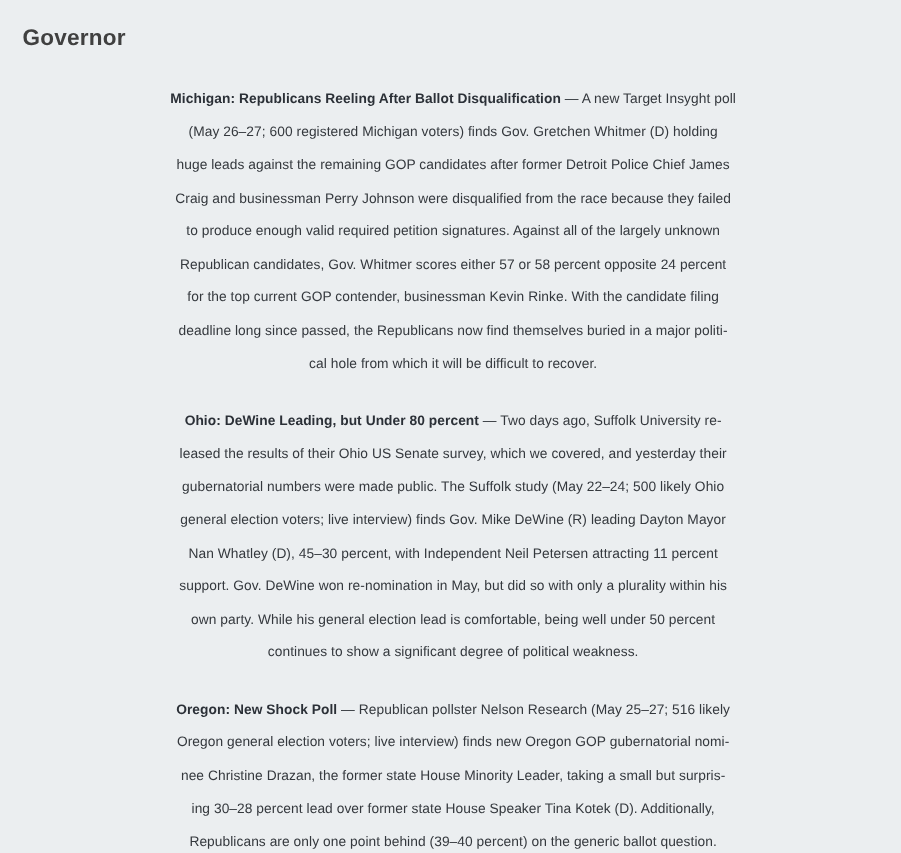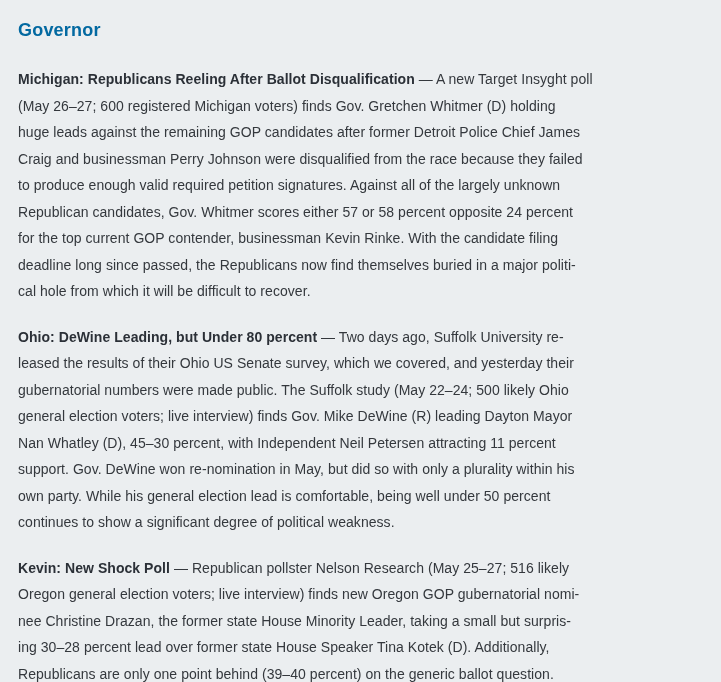--- a/index.html
+++ b/index.html
@@ -17,31 +17,32 @@
     padding: 19px 14px 0 18px;
     box-sizing: border-box;
     width: 721px;
     height: 682px;
   }
   .page-title {
     font-size: 18px;
     line-height: 23px;
     font-weight: 700;
     letter-spacing: 0.2px;
-    color: #0369a1;
+    color: #404040;
     margin: 0 0 24px 0;
   }
   .para {
-    font-size: 14px;
+    font-size: 11px;
     line-height: 26.5px;
     letter-spacing: 0.05px;
     white-space: pre;
     margin: 0 0 19px 0;
     color: #34383d;
     font-weight: 400;
+    text-align: center;
   }
   .para strong {
     font-weight: 700;
     color: #2b3037;
   }
 </style>
 </head>
 <body>
 
 <div class="page">
@@ -60,19 +61,19 @@
 
   <p class="para"><strong>Ohio: DeWine Leading, but Under 80 percent</strong><span> — Two days ago, Suffolk University re-
 leased the results of their Ohio US Senate survey, which we covered, and yesterday their
 gubernatorial numbers were made public. The Suffolk study (May 22–24; 500 likely Ohio
 general election voters; live interview) finds Gov. Mike DeWine (R) leading Dayton Mayor
 Nan Whatley (D), 45–30 percent, with Independent Neil Petersen attracting 11 percent
 support. Gov. DeWine won re-nomination in May, but did so with only a plurality within his
 own party. While his general election lead is comfortable, being well under 50 percent
 continues to show a significant degree of political weakness.</span></p>
 
-  <p class="para"><strong>Kevin: New Shock Poll</strong><span> — Republican pollster Nelson Research (May 25–27; 516 likely
+  <p class="para"><strong>Oregon: New Shock Poll</strong><span> — Republican pollster Nelson Research (May 25–27; 516 likely
 Oregon general election voters; live interview) finds new Oregon GOP gubernatorial nomi-
 nee Christine Drazan, the former state House Minority Leader, taking a small but surpris-
 ing 30–28 percent lead over former state House Speaker Tina Kotek (D). Additionally,
 Republicans are only one point behind (39–40 percent) on the generic ballot question.</span></p>
 
 </div>
 
 </body></html>

